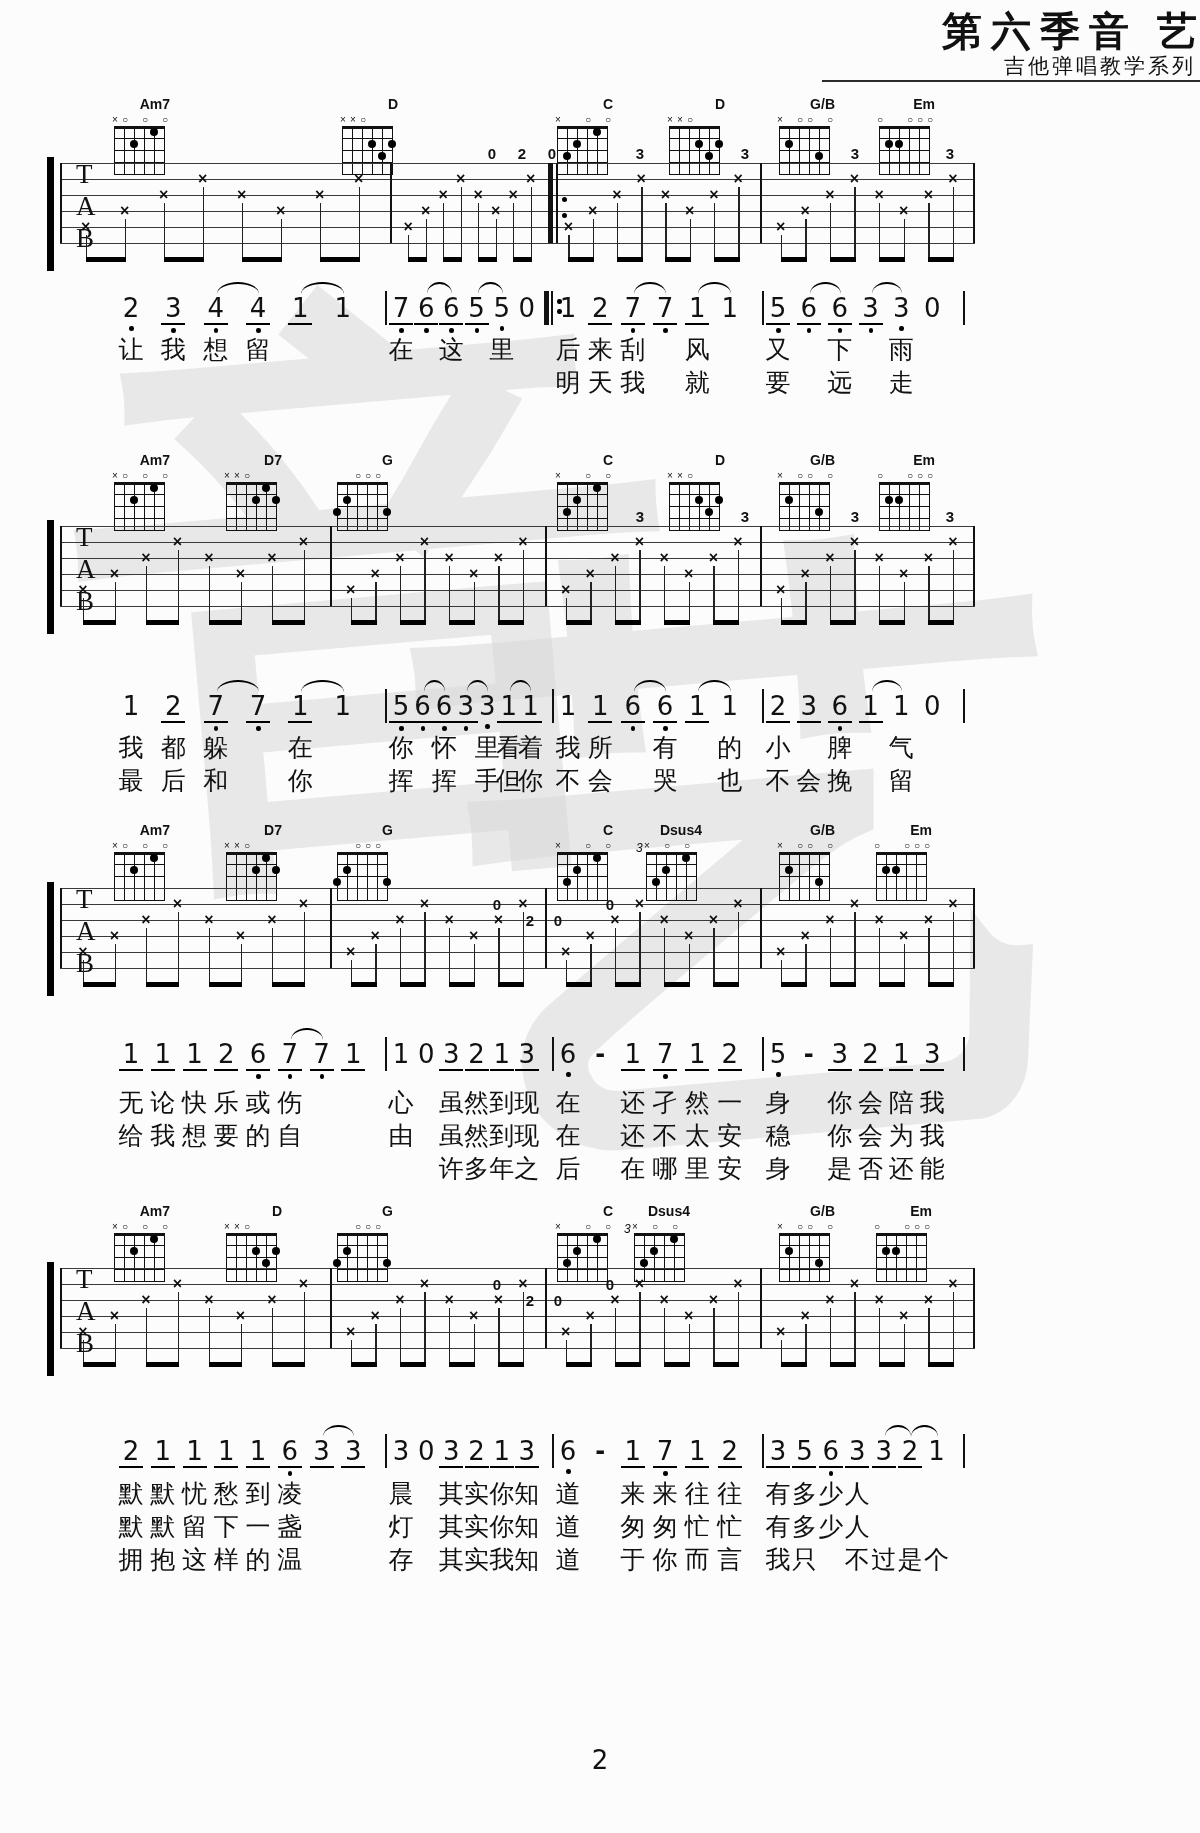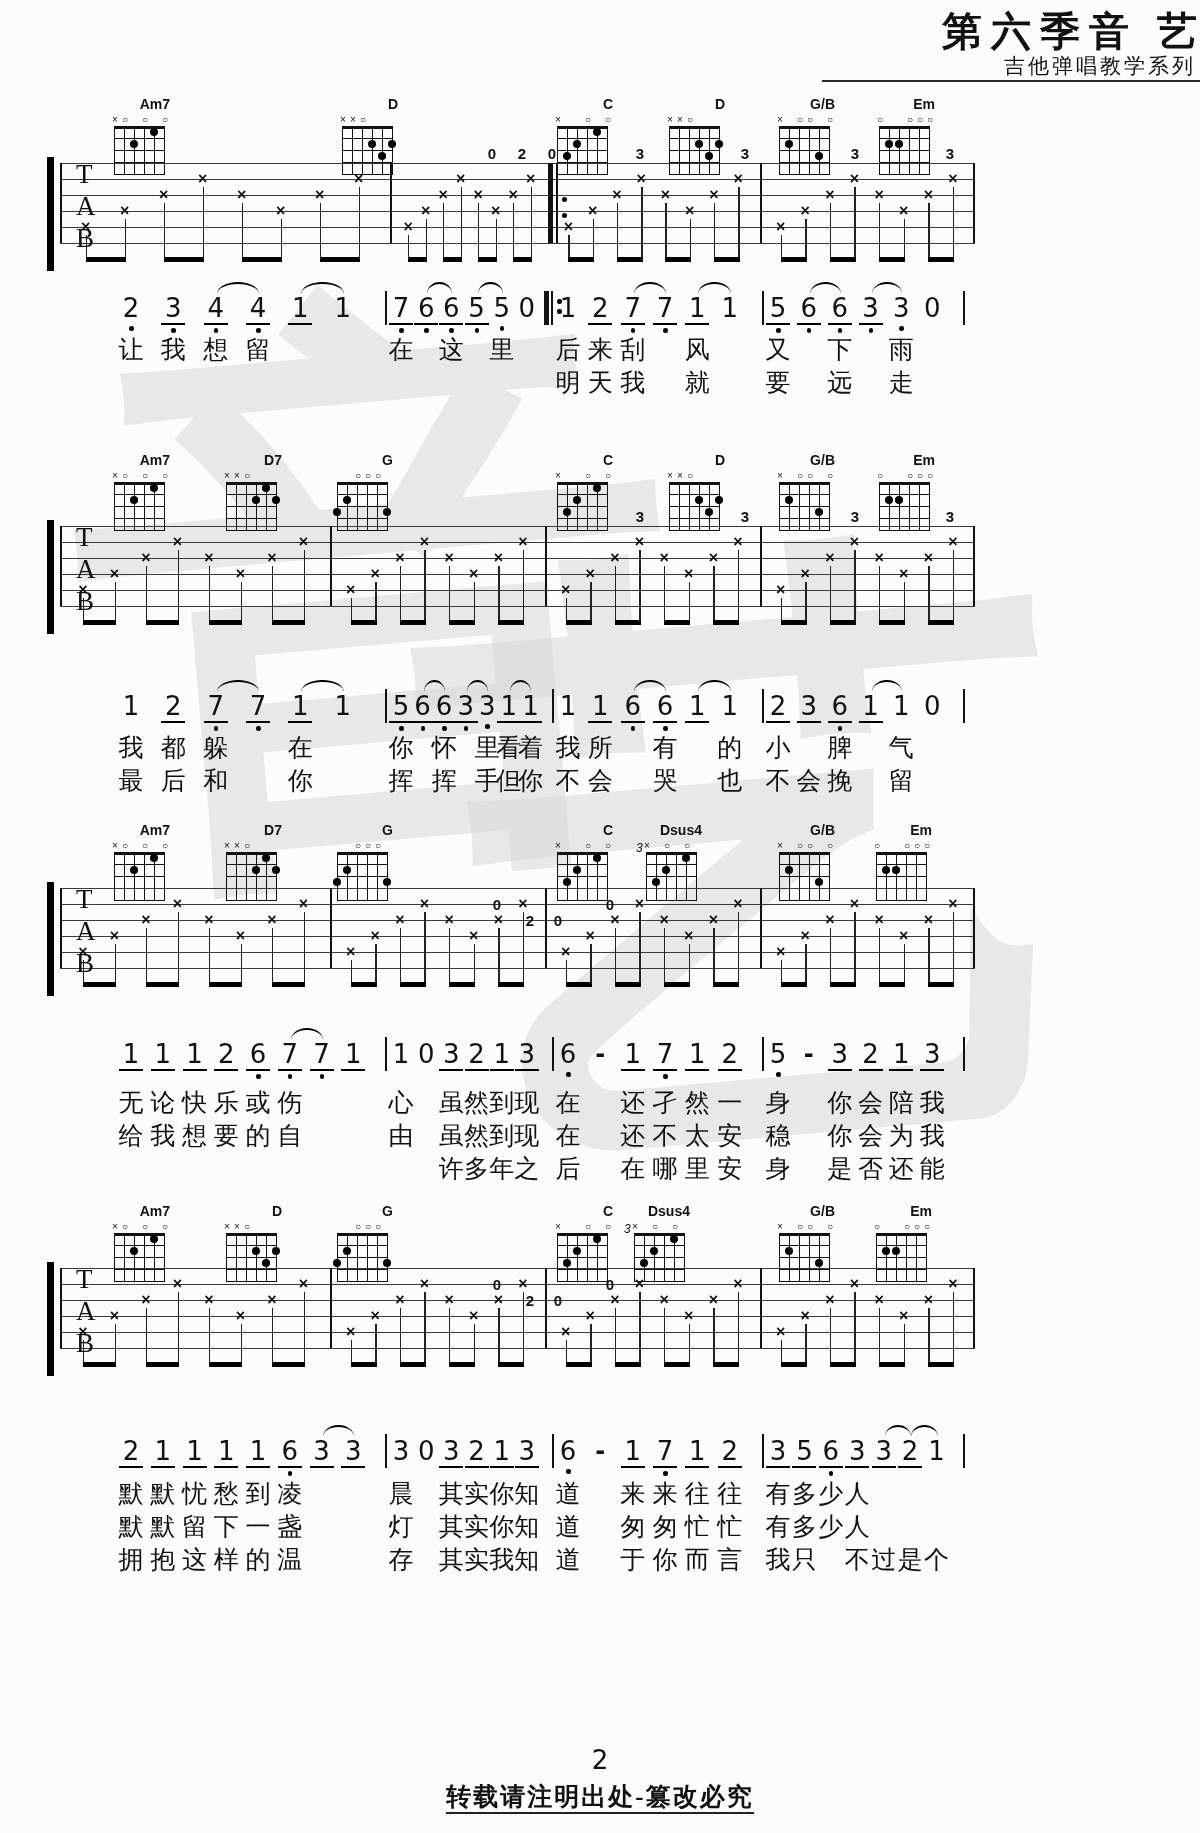--- a/index.html
+++ b/index.html
@@ -1641,14 +1641,13 @@
           <div class="tie" style="left: 911.143px; top: -12px; width: 26.4286px;"></div>
           <div class="lyr" style="left: 896.143px; top: 106px;">是</div>
           <div class="tok" style="left: 925.571px; top: 0px;">1</div>
           <div class="lyr" style="left: 922.571px; top: 106px;">个</div>
           <div class="mbar" style="left: 963px;"></div>
         </div>
       </div>
     </div>
 
   <div class="footer-page">2</div>
-  <div class="footer-notice"><span>转载请注明出处-篡改必究</span></div>
 </div>
 
 </body></html>

